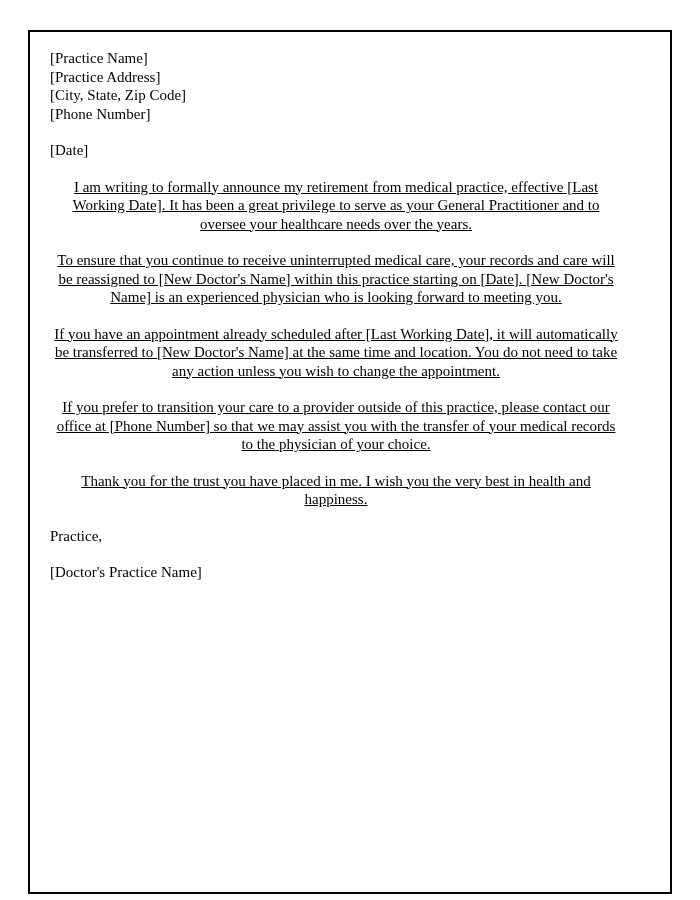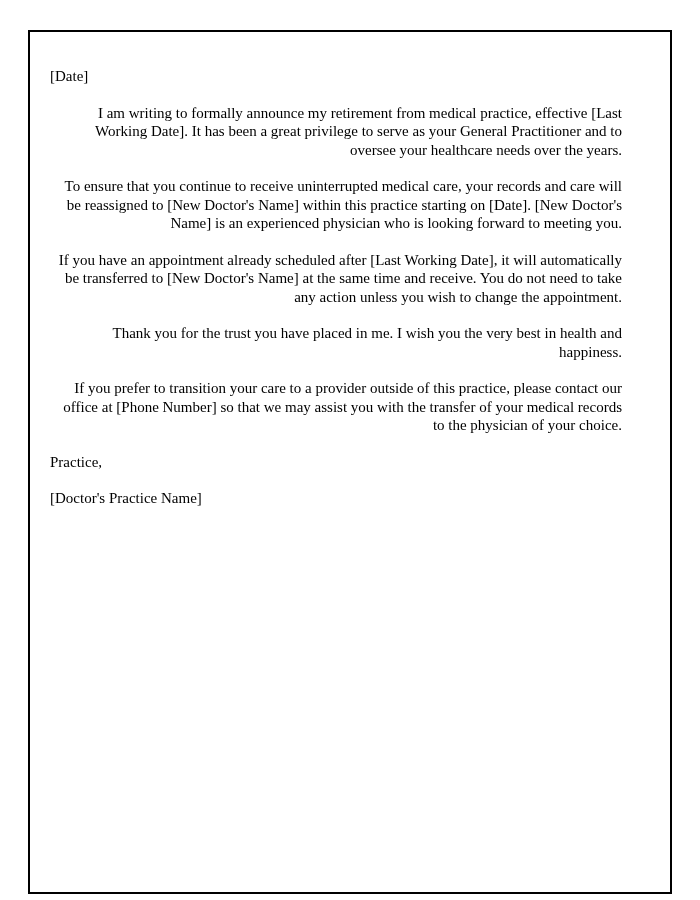--- a/index.html
+++ b/index.html
@@ -30,38 +30,45 @@
     line-height: 18.5px;
   }
   .addr-line {
     margin: 0;
   }
   .block {
     margin: 18px 0 0 0;
   }
   .para {
     margin: 18px 0 0 0;
-    text-align: right;
+    text-align: center;
+    text-decoration: underline;
   }
 </style>
 </head>
 <body>
 
 <div class="letter-page">
   <div class="letter-content">
 
+    <div>
+      <p class="addr-line">[Practice Name]</p>
+      <p class="addr-line">[Practice Address]</p>
+      <p class="addr-line">[City, State, Zip Code]</p>
+      <p class="addr-line">[Phone Number]</p>
+    </div>
 
     <p class="block">[Date]</p>
 
 
     <p class="para">I am writing to formally announce my retirement from medical practice, effective [Last Working Date]. It has been a great privilege to serve as your General Practitioner and to oversee your healthcare needs over the years.</p>
     <p class="para">To ensure that you continue to receive uninterrupted medical care, your records and care will be reassigned to [New Doctor's Name] within this practice starting on [Date]. [New Doctor's Name] is an experienced physician who is looking forward to meeting you.</p>
-    <p class="para">If you have an appointment already scheduled after [Last Working Date], it will automatically be transferred to [New Doctor's Name] at the same time and receive. You do not need to take any action unless you wish to change the appointment.</p>
+    <p class="para">If you have an appointment already scheduled after [Last Working Date], it will automatically be transferred to [New Doctor's Name] at the same time and location. You do not need to take any action unless you wish to change the appointment.</p>
+    <p class="para">If you prefer to transition your care to a provider outside of this practice, please contact our office at [Phone Number] so that we may assist you with the transfer of your medical records to the physician of your choice.</p>
     <p class="para">Thank you for the trust you have placed in me. I wish you the very best in health and happiness.</p>
-    <p class="para">If you prefer to transition your care to a provider outside of this practice, please contact our office at [Phone Number] so that we may assist you with the transfer of your medical records to the physician of your choice.</p>
 
     <p class="block">Practice,</p>
 
 
     <p class="block">[Doctor's Practice Name]</p>
 
   </div>
 </div>
 
 </body></html>

